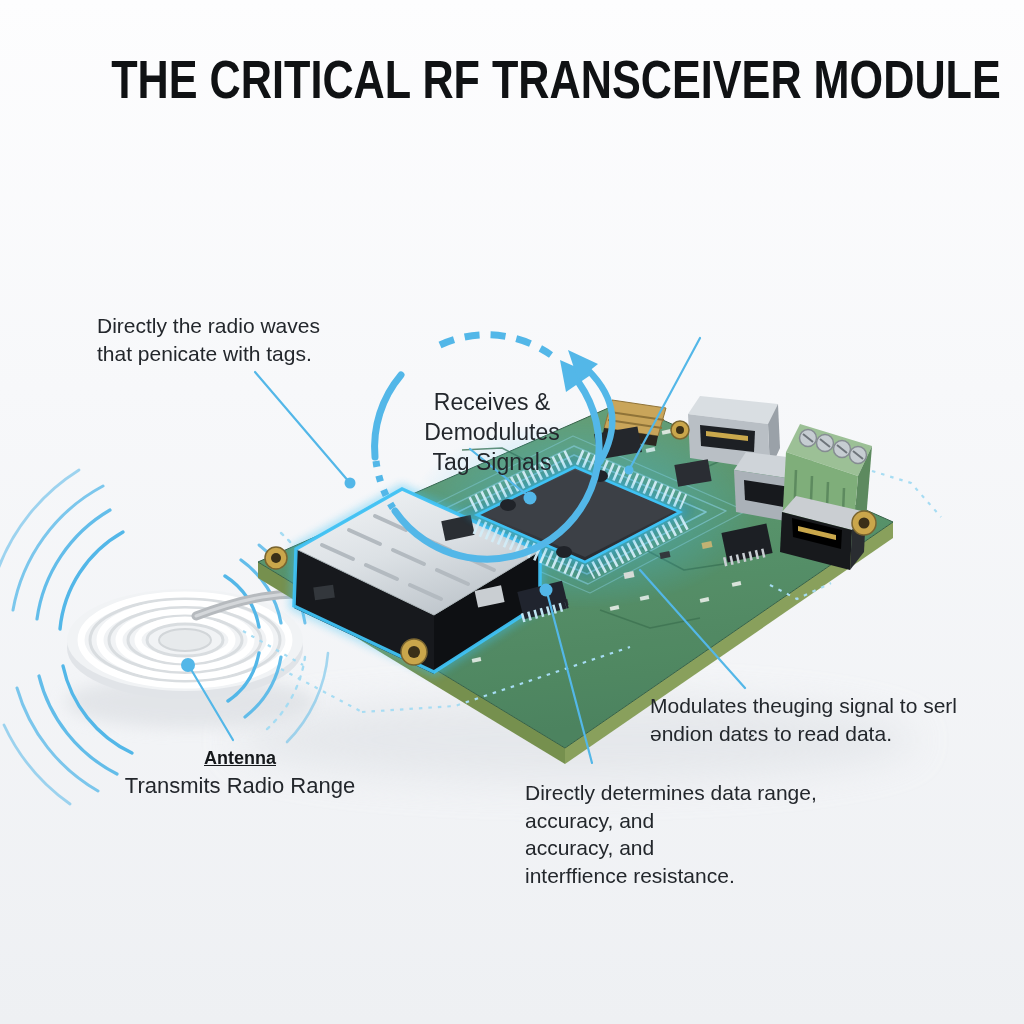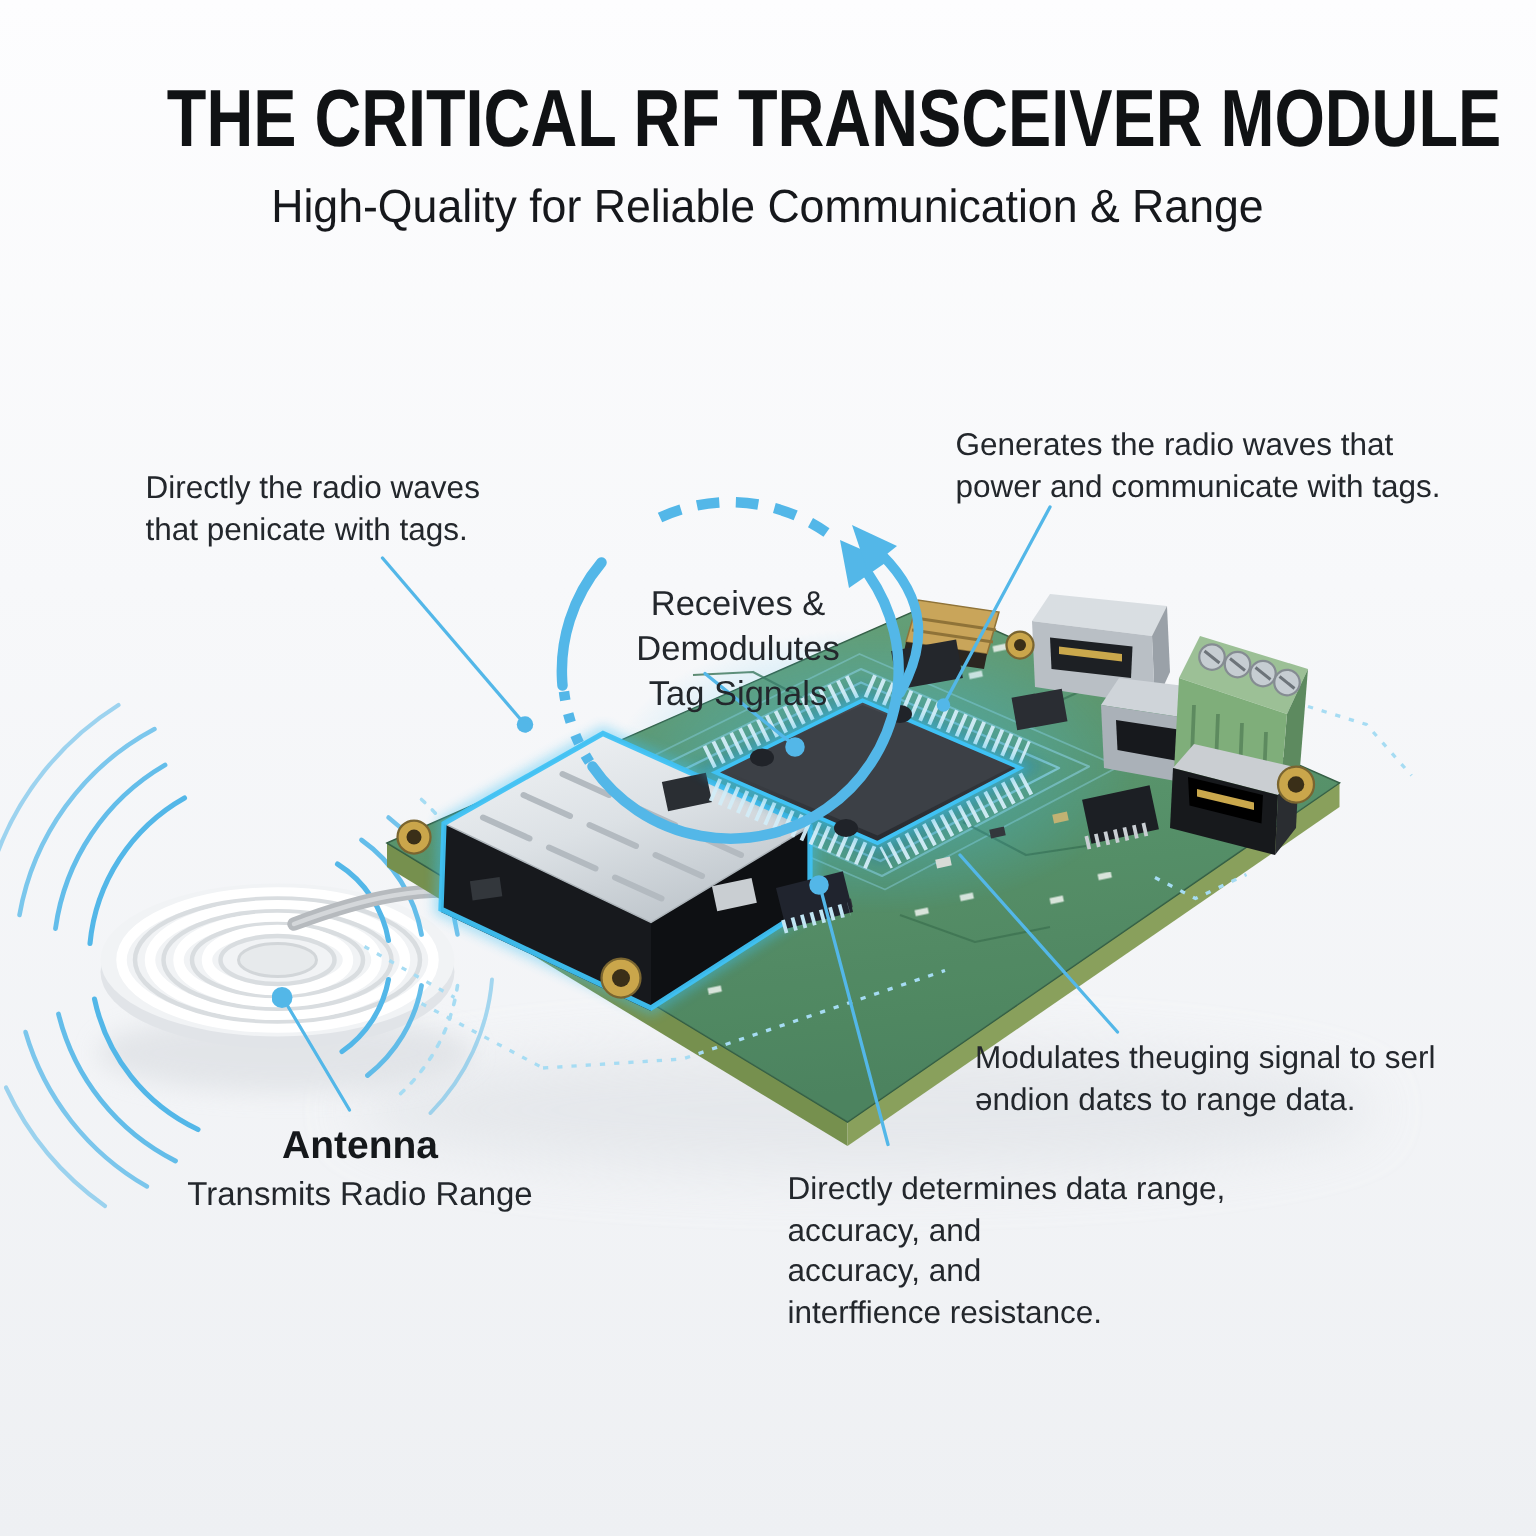--- a/index.html
+++ b/index.html
@@ -16,21 +16,21 @@
     white-space:nowrap;margin:0;
   }
   .sub-title{
     position:absolute;left:0;top:120px;width:1024px;text-align:center;
     font-size:31px;color:#16181c;
   }
   .sub-title span{display:inline-block;transform:scaleX(.96);transform-origin:center;white-space:nowrap;}
   .note{position:absolute;font-size:21px;line-height:1.32;white-space:pre-line;color:#23272c;}
   .note-center{font-size:23px;text-align:center;line-height:1.3;margin-top:28px;}
   .antenna-label{position:absolute;left:115px;top:748px;width:250px;text-align:center;}
-  .antenna-title{font-size:26px;font-weight:bold;color:#15181b;}
+  .antenna-title{font-size:18px;font-weight:bold;color:#15181b;text-decoration:underline;}
   .antenna-sub{font-size:22px;margin-top:4px;color:#23272c;}
   
   .acc{stroke:var(--accent);}
   .accl{stroke:var(--accent_light);}
   .accfill{fill:var(--accent);}
   .glowstroke{stroke:var(--glow);}
 </style>
 </head>
 <body>
 
@@ -296,36 +296,31 @@
       <g>
         <circle class="accfill" cx="188" cy="665" r="7" stroke="none"></circle>
           <line class="acc" x1="192" y1="671" x2="233" y2="740" stroke-width="2.2"></line>
       </g>
     </g>
   </svg>
 
   <div class="title-wrap">
     <h1 class="main-title">THE CRITICAL RF TRANSCEIVER MODULE</h1>
   </div>
-  <div class="sub-title">
-    <span>High-Quality for Reliable Communication &amp; Range</span>
-  </div>
 
   <div class="note" style="left:97px;top:312px;width:270px;">Directly the radio waves
 that penicate with tags.</div>
 
-  <div class="note" style="left:637px;top:283px;width:330px;">Generates the radio waves that
-power and communicate with tags.</div>
 
   <div class="note note-center" style="left:392px;top:360px;width:200px;">Receives &amp;
 Demodulutes
 Tag Signals</div>
 
   <div class="note" style="left:650px;top:692px;width:330px;">Modulates theuging signal to serl
-ǝndion datɛs to range data.</div>
+ǝndion datɛs to read data.</div>
 
   <div class="note" style="left:525px;top:779px;width:330px;">Directly determines data range,
 accuracy, and
 accuracy, and
 interffience resistance.</div>
 
   <div class="antenna-label">
     <div class="antenna-title">Antenna</div>
     <div class="antenna-sub">Transmits Radio Range</div>
   </div>

